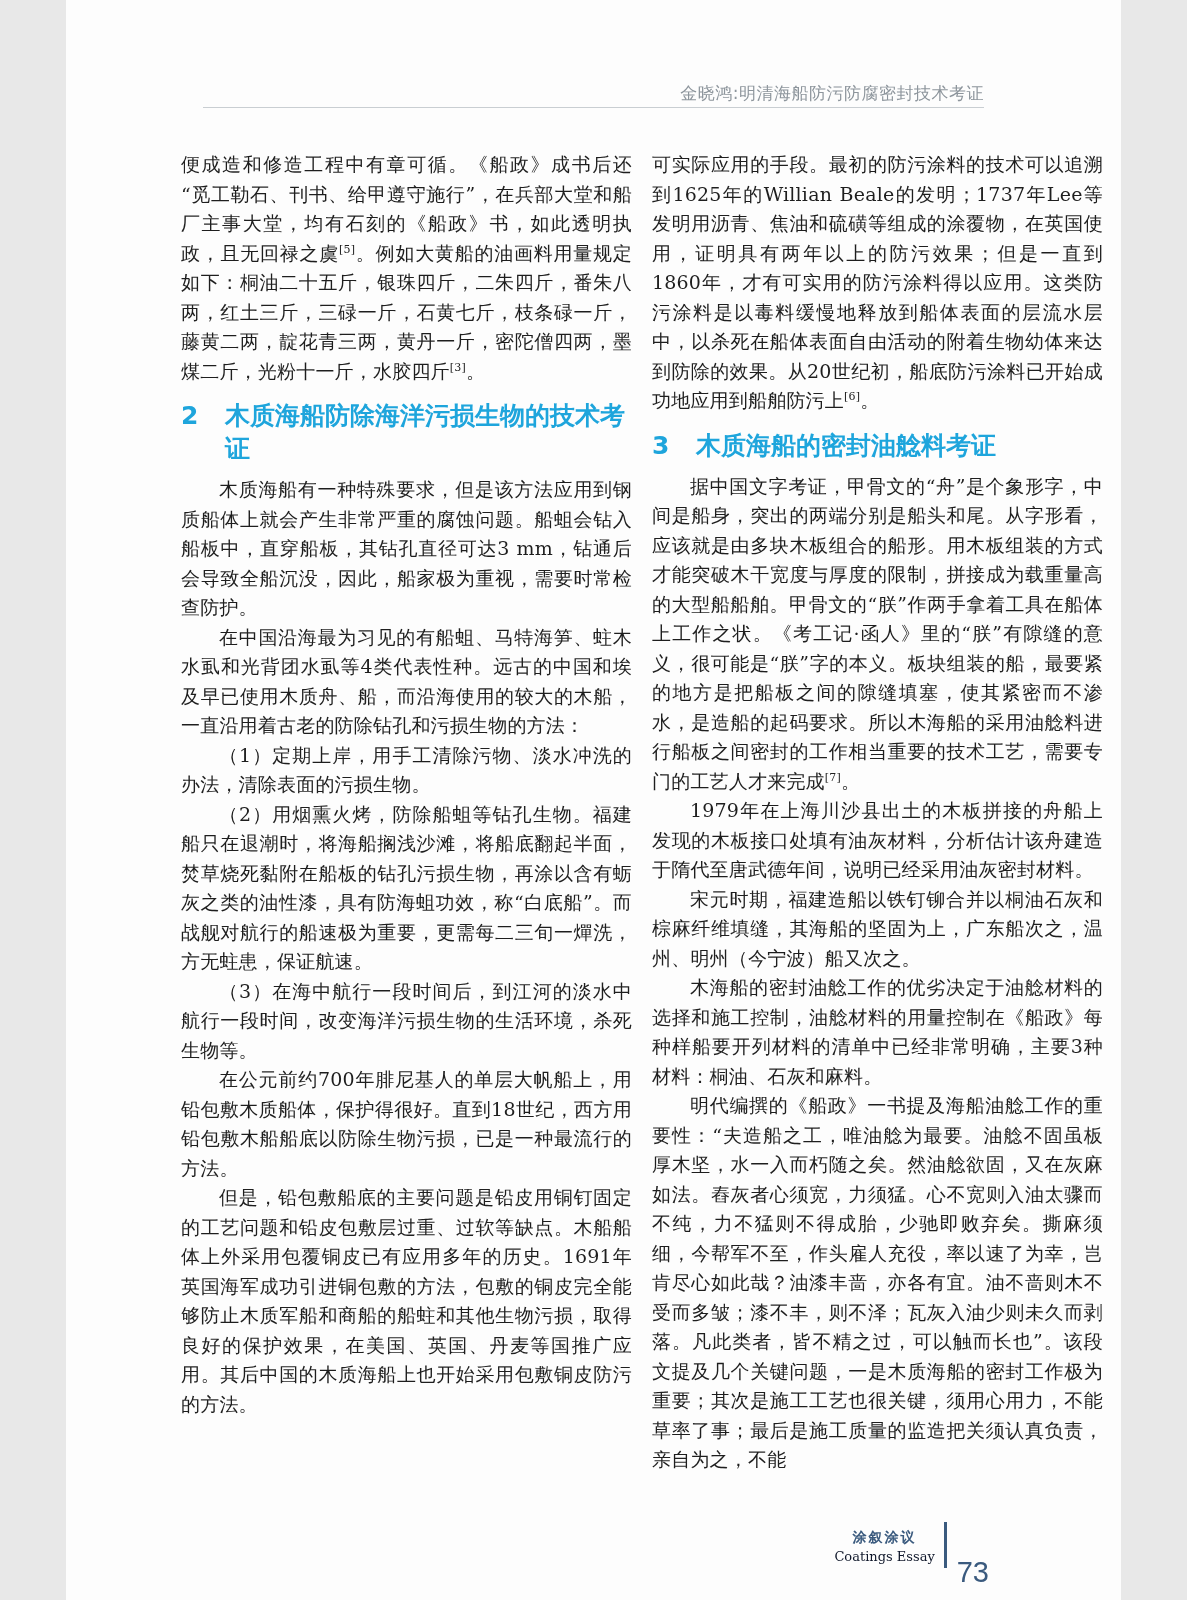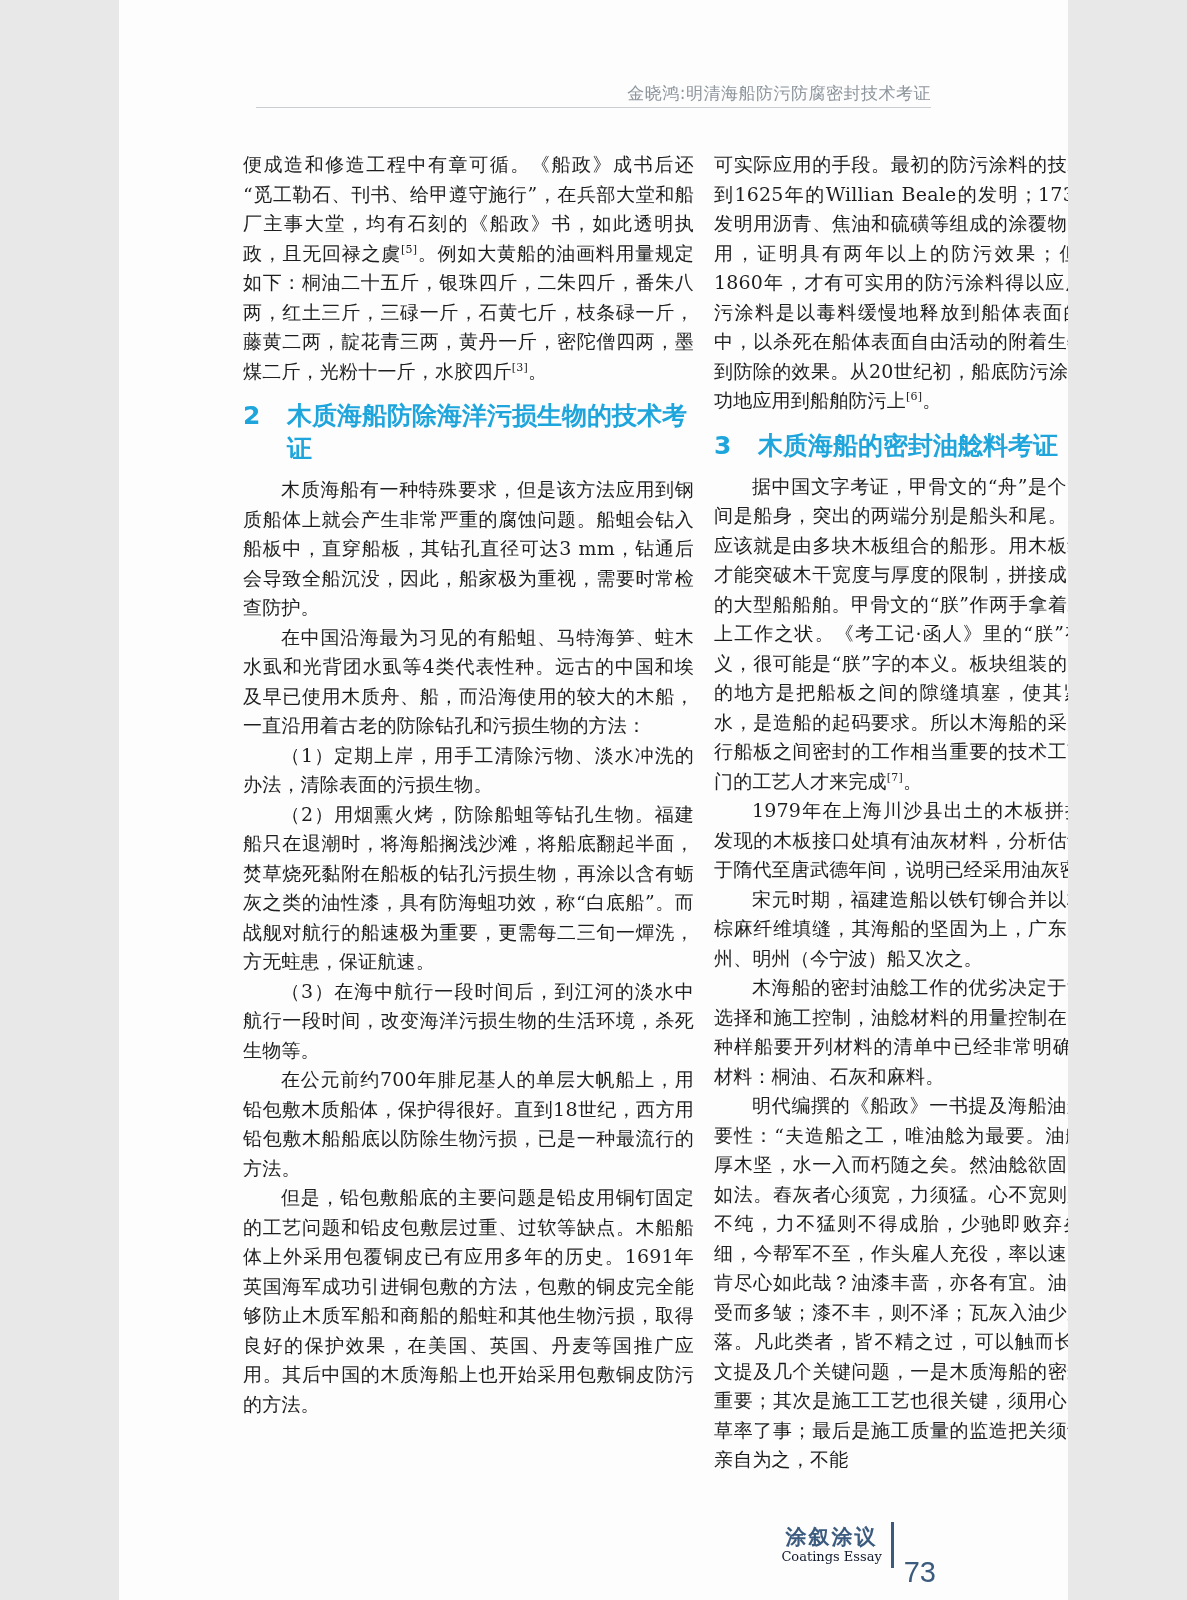--- a/index.html
+++ b/index.html
@@ -1,19 +1,19 @@
 <!DOCTYPE html>
 <html lang="zh"><head>
 <meta charset="utf-8">
 <style>
   html, body { margin: 0; padding: 0; }
   body { background: #e8e8e8; }
   .page {
     position: relative;
-    width: 949px;
+    width: 1055px;
     height: 1600px;
     margin: 0 auto;
     background: #fdfdfd;
     overflow: hidden;
     font-family: "DejaVu Serif", "Liberation Serif", serif;
     color: #1e1e1e;
   }
   
   .running-title {
     position: absolute;
@@ -31,21 +31,21 @@
     top: 107px;
     left: 137px;
     right: 137px;
     height: 1px;
     background: #c9ced2;
   }
   
   .columns {
     position: absolute;
     top: 150px;
-    left: 124px;
+    left: 115px;
     width: 922px;
     display: grid;
     grid-template-columns: 451px 451px;
     column-gap: 20px;
   }
   .col { width: 451px; }
   .body-p {
     margin: 0;
     font-size: 19px;
     line-height: 29.5px;
@@ -76,21 +76,21 @@
     top: 1500px;
     right: 132px;
     display: flex;
     align-items: center;
     color: #3a5a7e;
   }
   .footer .brand { text-align: center; margin-right: 9px; }
   .footer .brand-cn {
     font-family: "DejaVu Sans", "Liberation Sans", sans-serif;
     font-weight: bold;
-    font-size: 21px;
+    font-size: 14px;
     letter-spacing: 2px;
     line-height: 24px;
   }
   .footer .brand-en {
     font-family: "DejaVu Serif", "Liberation Serif", serif;
     font-size: 13px;
     line-height: 15px;
     color: #0f172a;
   }
   .footer .bar {

